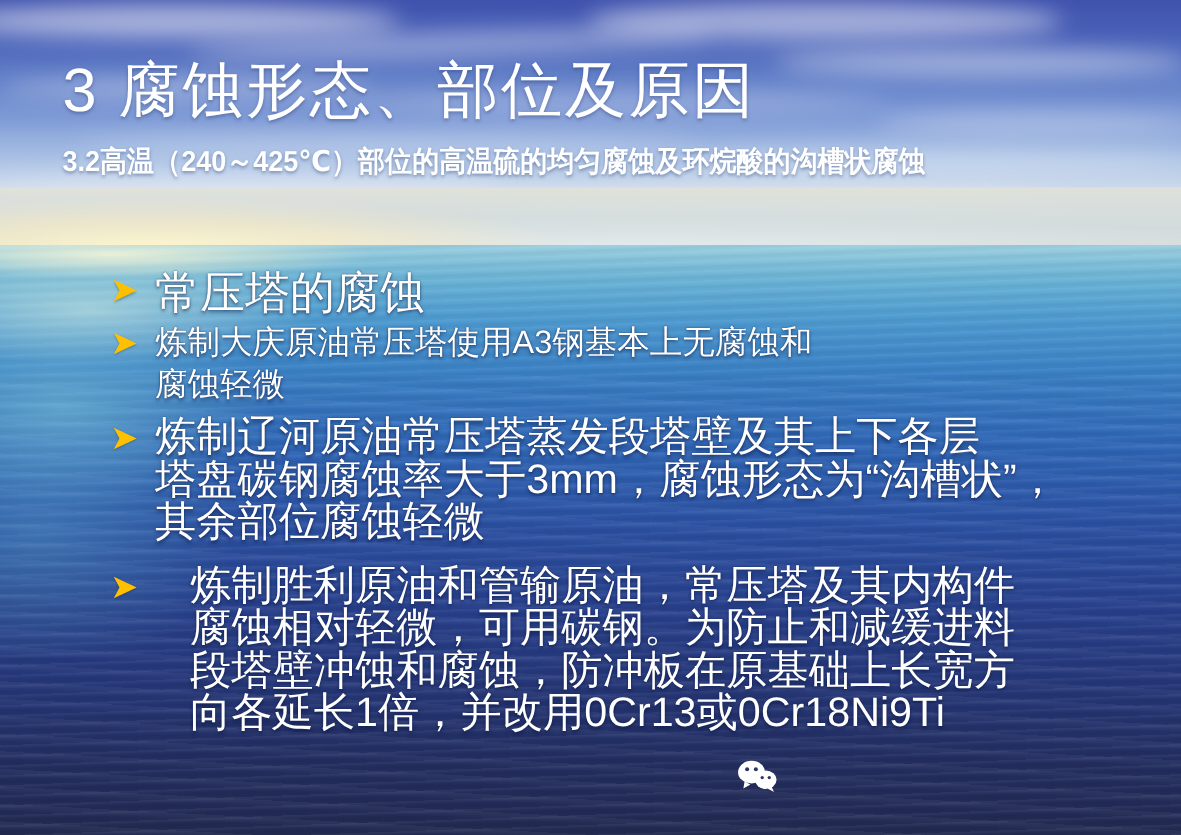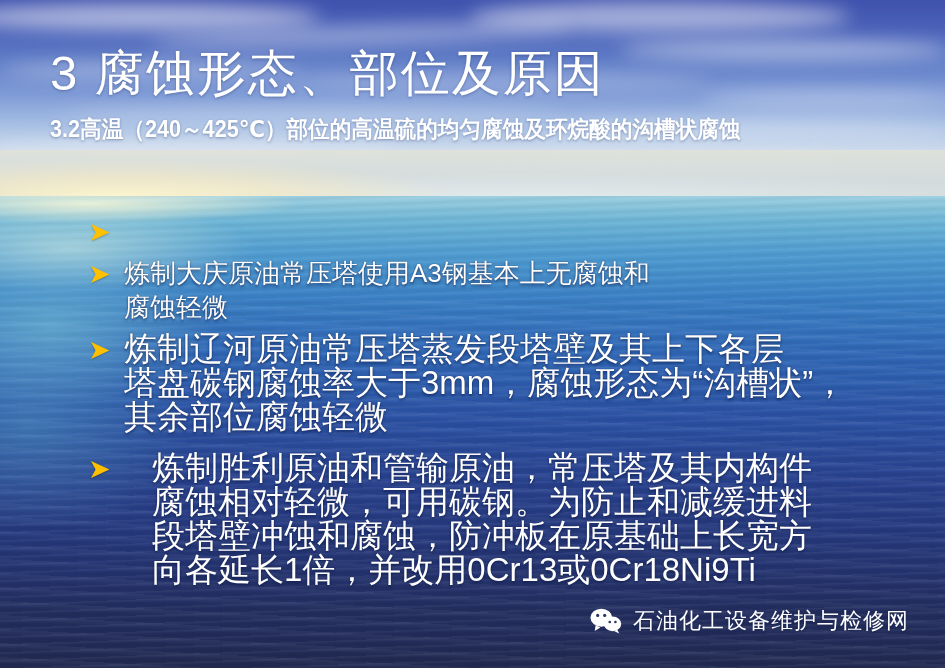--- a/index.html
+++ b/index.html
@@ -187,20 +187,21 @@
 
   <div class="header">
     <div class="title">3  腐蚀形态、部位及原因</div>
     <div class="subtitle">3.2高温（240～425℃）部位的高温硫的均匀腐蚀及环烷酸的沟槽状腐蚀</div>
   </div>
 
   <div class="body">
 
     <div class="bullet b1">
       <span class="marker">➤</span>
+      <span class="btext">常压塔的腐蚀</span>
     </div>
 
     <div class="bullet b2">
       <span class="marker">➤</span>
       <span class="btext">炼制大庆原油常压塔使用A3钢基本上无腐蚀和
 腐蚀轻微</span>
     </div>
 
     <div class="bullet b3">
       <span class="marker">➤</span>
@@ -223,16 +224,15 @@
     <svg class="wechat-icon" viewBox="0 0 34 27">
       <ellipse cx="12" cy="10" rx="11.5" ry="9.6" fill="#ffffff"></ellipse>
       <polygon points="6,18 5,24 11,20.5" fill="#ffffff"></polygon>
       <circle cx="8.2" cy="7.6" r="1.7" fill="#2b3566"></circle>
       <circle cx="15.6" cy="7.6" r="1.7" fill="#2b3566"></circle>
       <ellipse cx="24" cy="16.5" rx="9.2" ry="7.8" fill="#ffffff"></ellipse>
       <polygon points="29,22.5 31,26.8 25.5,24" fill="#ffffff"></polygon>
       <circle cx="21" cy="14.6" r="1.4" fill="#2b3566"></circle>
       <circle cx="27" cy="14.6" r="1.4" fill="#2b3566"></circle>
     </svg>
-    <span class="wm-text">石油化工设备维护与检修网</span>
   </div>
 
 </div>
 
 </body></html>

